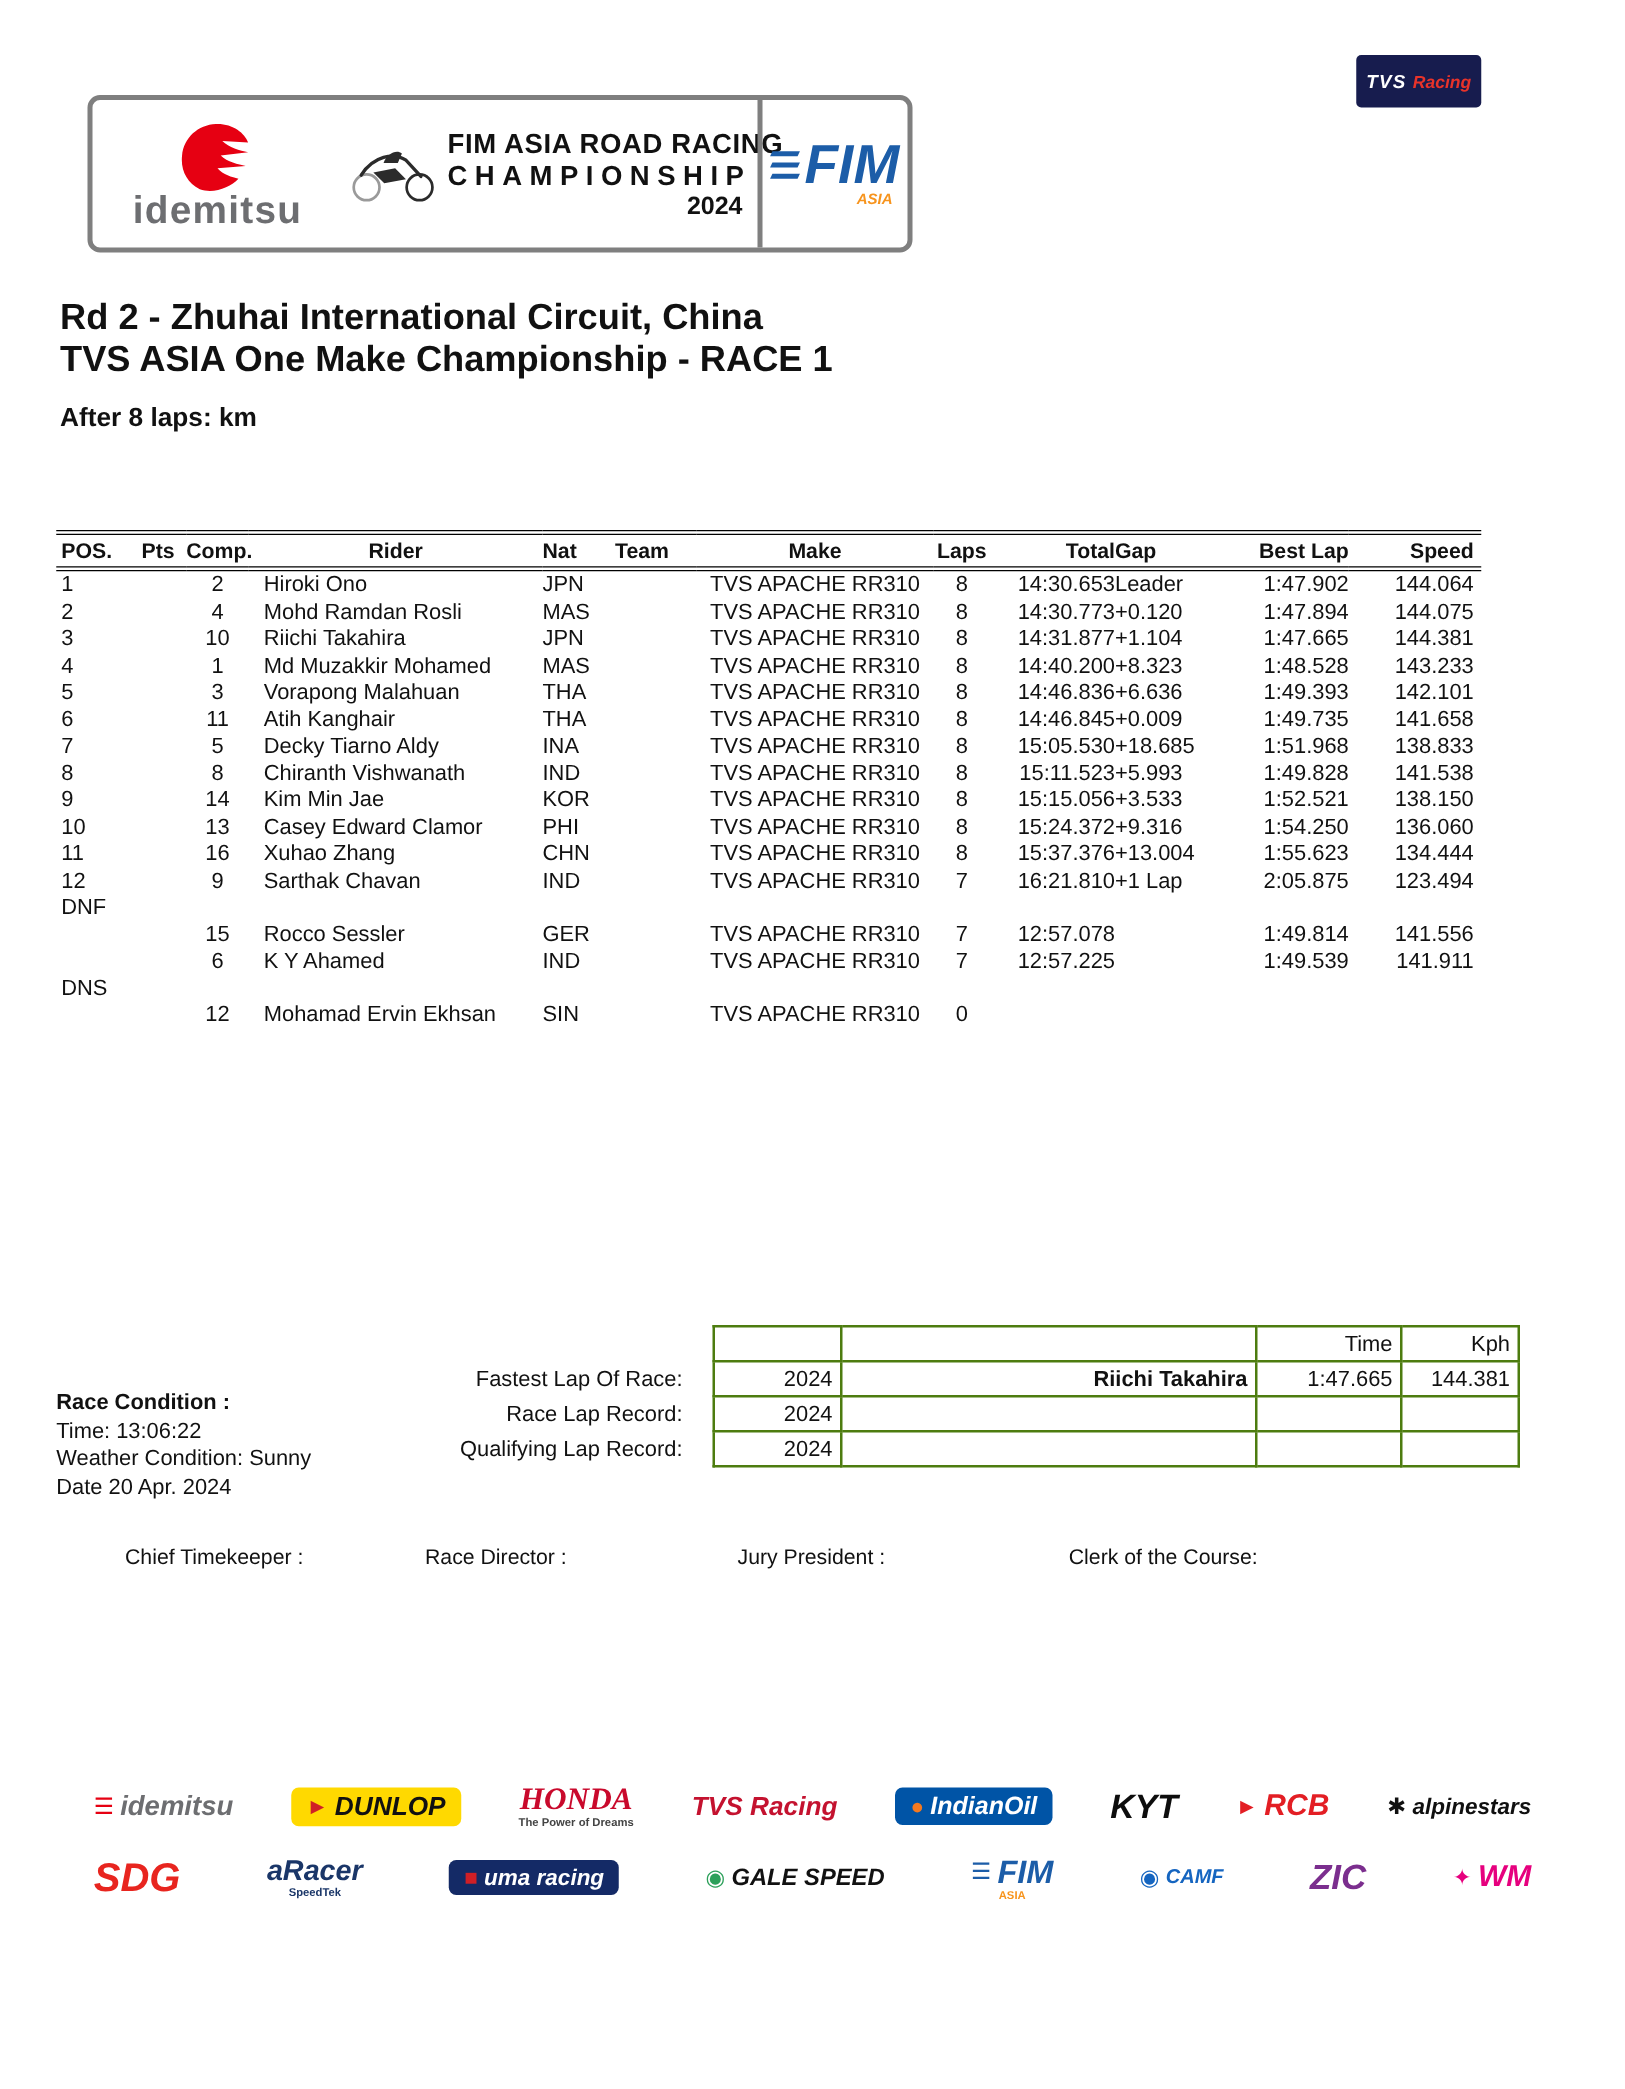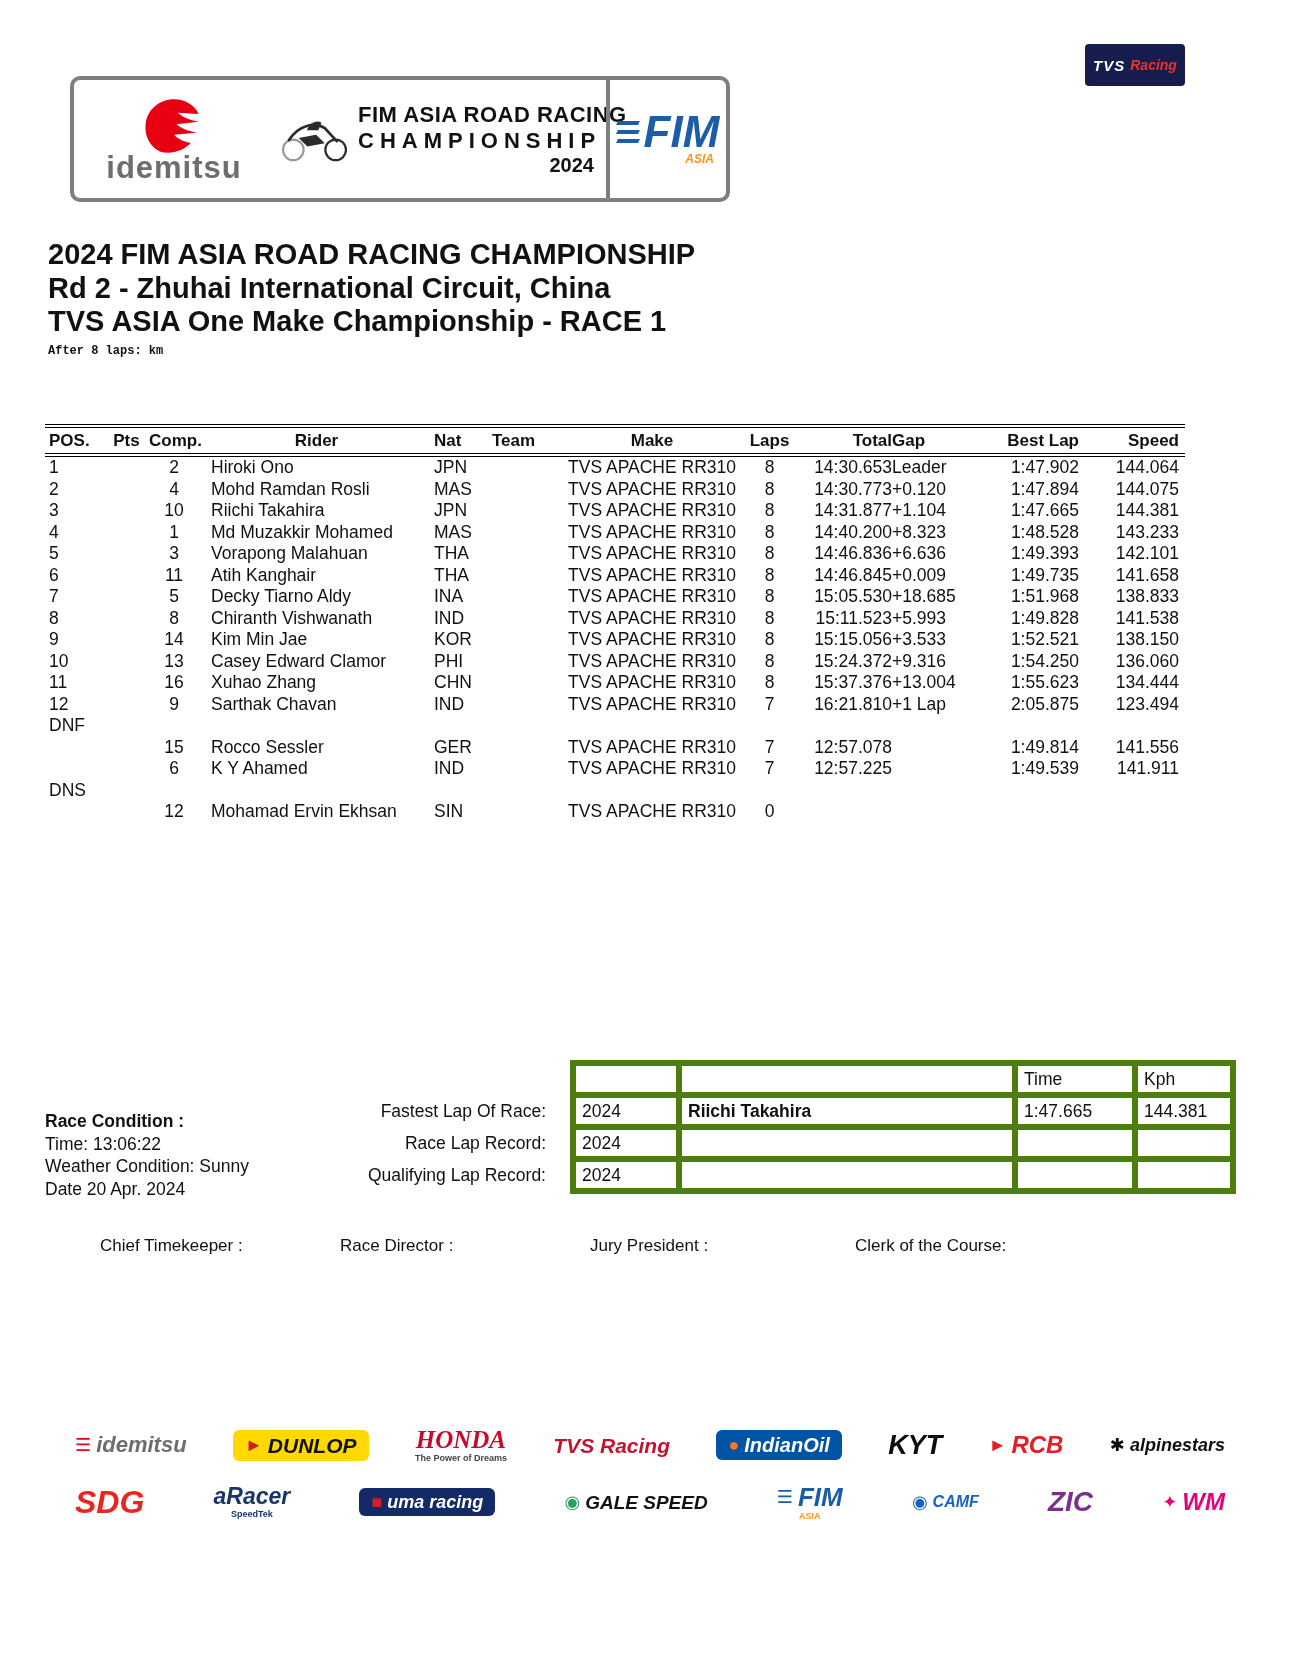--- a/index.html
+++ b/index.html
@@ -26,21 +26,21 @@
   .fim-area{flex:1;display:flex;flex-direction:column;align-items:center;justify-content:center;}
   .fim-row{display:flex;align-items:center;gap:5px;}
   .fim-lines{display:flex;flex-direction:column;gap:5px;}
   .fim-lines i{display:block;width:22px;height:4px;background:#1c5da8;transform:skewX(-25deg);}
   .fim-big{font-size:44px;font-weight:bold;font-style:italic;color:#1c5da8;line-height:40px;}
   .fim-asia-sub{font-size:12px;font-weight:bold;font-style:italic;color:#f7941d;align-self:flex-end;margin-right:12px;}
 
   
   .titles{position:absolute;left:48px;top:238px;}
   .title-line{font-size:29px;font-weight:bold;line-height:33.5px;white-space:nowrap;}
-  .subtitle{font-size:12px;font-weight:bold;margin-top:5px;font-family:Liberation Mono, monospace;}
+  .subtitle{font-size:21px;font-weight:bold;margin-top:18px;}
 
   
   table.results{position:absolute;left:45px;top:424px;width:1110px;border-collapse:collapse;table-layout:fixed;}
   .results th{font-size:17px;font-weight:bold;border-top:4px double #000;border-bottom:4px double #000;
               padding:3px 0 2px;white-space:nowrap;}
   .results td{font-size:17.5px;height:21.5px;line-height:21.5px;padding:0;white-space:nowrap;overflow:visible;}
   .c-pos{width:55px;text-align:left;padding-left:4px !important;}
   .c-pts{width:45px;text-align:center;}
   .c-comp{width:50px;text-align:center;}
   .c-rider{width:235px;text-align:left;padding-left:12px !important;}
@@ -50,21 +50,21 @@
   .c-make{width:190px;text-align:center;}
   .c-laps{width:45px;text-align:center;}
   .c-total{width:100px;text-align:right;}
   .c-gap{width:92px;text-align:left;}
   .c-best{width:95px;text-align:right;}
   .c-speed{width:100px;text-align:right;padding-right:6px !important;}
 
   
   .records-wrap{position:absolute;left:352px;top:1060px;}
   table.records{border-collapse:collapse;}
-  .records td{height:26px;font-size:17.5px;padding:0 6px;text-align:left;border:6px solid #4d7c0f;}
+  .records td{height:26px;font-size:17.5px;padding:0 6px;text-align:right;border:2px solid #4d7c0f;}
   .records td.rl{border:none;text-align:right;width:188px;padding-right:24px;white-space:nowrap;}
   .records td.ry{width:88px;}
   .records td.rn{width:318px;}
   .records td.rt{width:102px;}
   .records td.rk{width:80px;}
   .records td.bold{font-weight:bold;}
 
   
   .race-cond{position:absolute;left:45px;top:1110px;font-size:17.5px;line-height:22.5px;}
   .race-cond .rc-head{font-weight:bold;}
@@ -124,21 +124,20 @@
             <i></i>
             <i></i>
           </span>
         <span class="fim-big">FIM</span>
       </div>
       <div class="fim-asia-sub">ASIA</div>
     </div>
   </div>
 
   <div class="titles">
-    <div class="title-line">2024 FIM ASIA ROAD RACING CHAMPIONSHIP</div>
     <div class="title-line">Rd 2 - Zhuhai International Circuit, China</div>
     <div class="title-line">TVS ASIA One Make Championship - RACE 1</div>
     <div class="subtitle">After 8 laps: km</div>
   </div>
 
   <table class="results">
     <thead>
       <tr>
         <th class="c-pos">POS.</th>
         <th class="c-pts">Pts</th>

